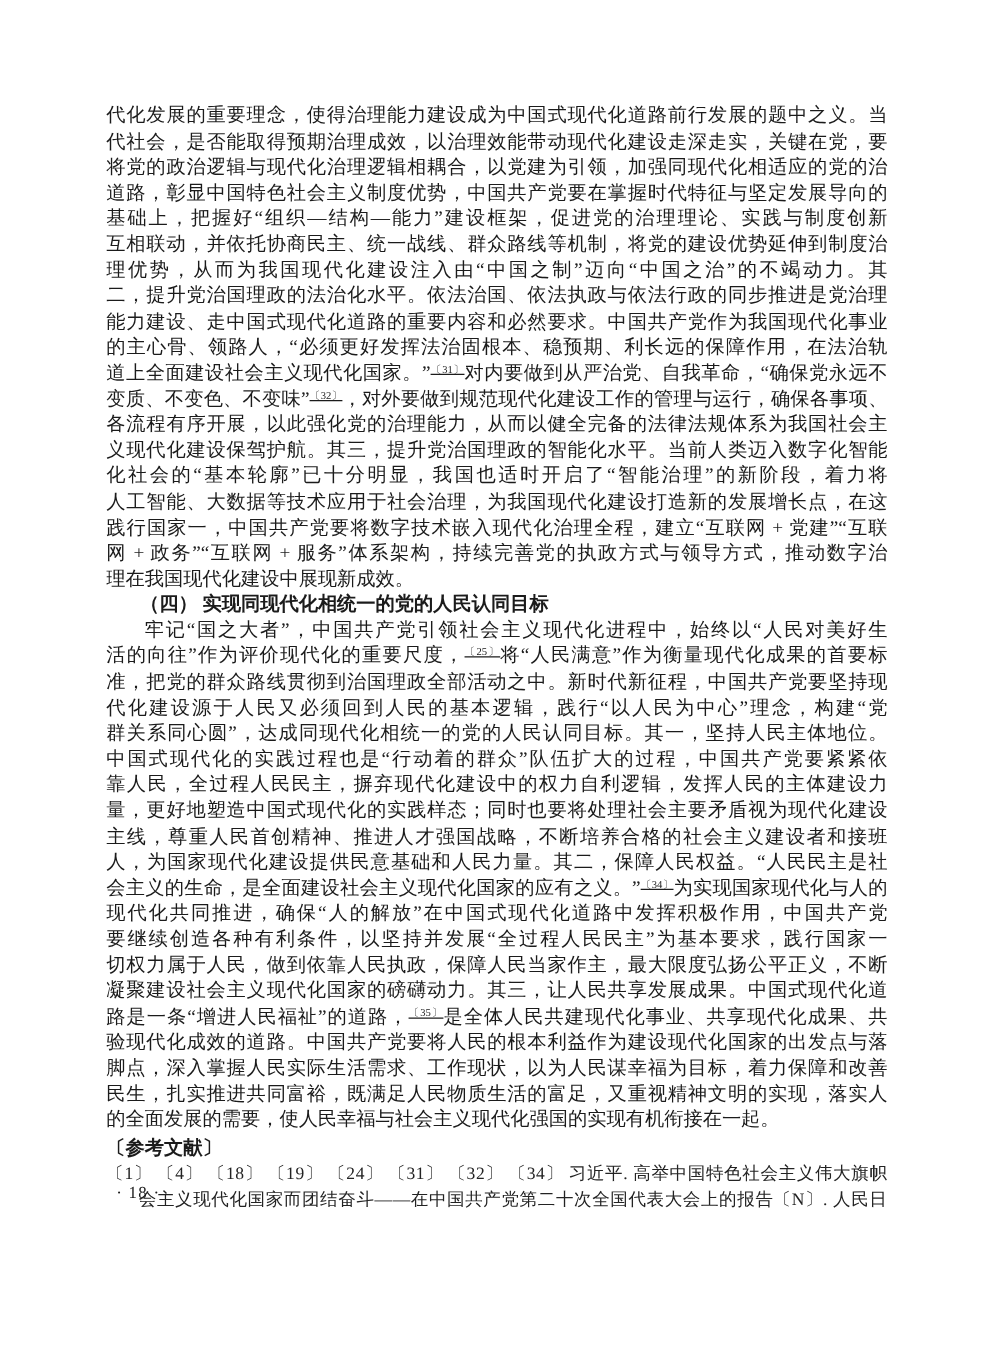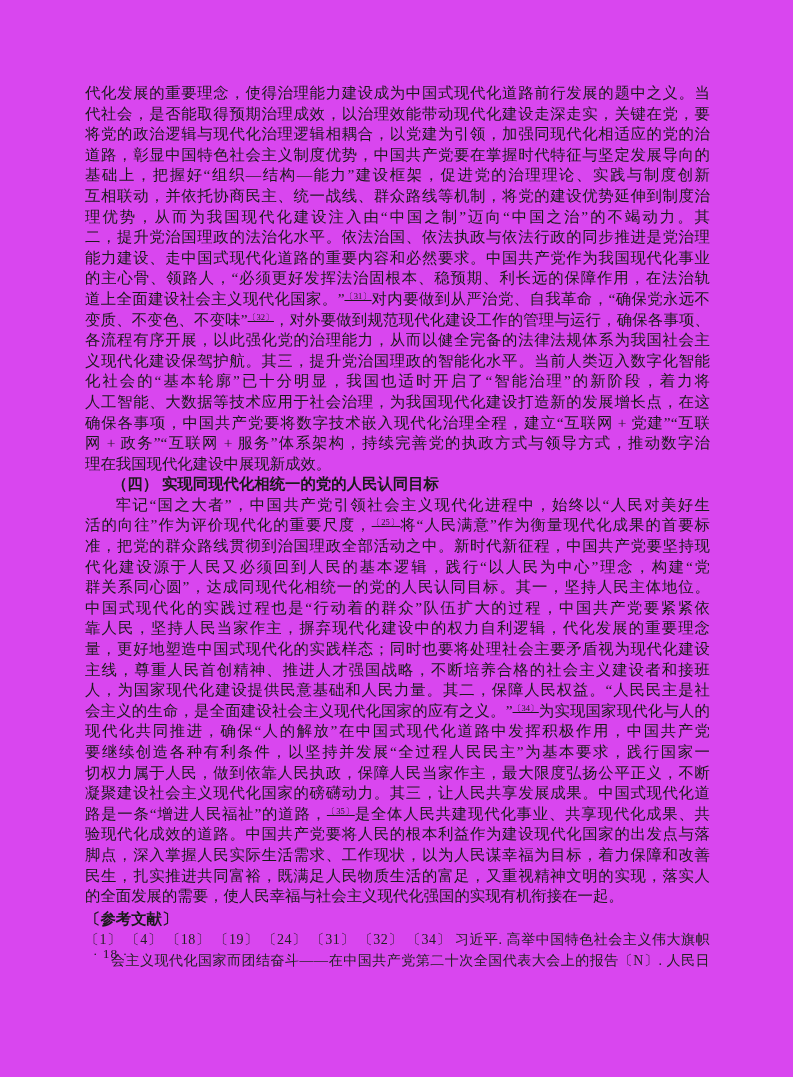--- a/index.html
+++ b/index.html
@@ -1,20 +1,20 @@
 <!DOCTYPE html>
 <html><head>
 <meta charset="utf-8">
 <style>
   html, body { margin: 0; padding: 0; background: #e8e8e8; }
   .page {
     position: relative;
     width: 793px;
     height: 1077px;
-    background: #d946ef;
+    background: #ffffff;
     overflow: hidden;
     font-family: "Liberation Serif", "DejaVu Serif", serif;
     color: #1b1b1b;
   }
   .text-block {
     position: absolute;
     left: 85px;
     top: 83px;
     width: 625px;
   }
@@ -86,33 +86,33 @@
         <div class="tline">理优势，从而为我国现代化建设注入由“中国之制”迈向“中国之治”的不竭动力。其</div>
         <div class="tline">二，提升党治国理政的法治化水平。依法治国、依法执政与依法行政的同步推进是党治理</div>
         <div class="tline">能力建设、走中国式现代化道路的重要内容和必然要求。中国共产党作为我国现代化事业</div>
         <div class="tline">的主心骨、领路人，“必须更好发挥法治固根本、稳预期、利长远的保障作用，在法治轨</div>
         <div class="tline">道上全面建设社会主义现代化国家。”<sup class="cite">〔31〕</sup>对内要做到从严治党、自我革命，“确保党永远不</div>
         <div class="tline">变质、不变色、不变味”<sup class="cite">〔32〕</sup>，对外要做到规范现代化建设工作的管理与运行，确保各事项、</div>
         <div class="tline">各流程有序开展，以此强化党的治理能力，从而以健全完备的法律法规体系为我国社会主</div>
         <div class="tline">义现代化建设保驾护航。其三，提升党治国理政的智能化水平。当前人类迈入数字化智能</div>
         <div class="tline">化社会的“基本轮廓”已十分明显，我国也适时开启了“智能治理”的新阶段，着力将</div>
         <div class="tline">人工智能、大数据等技术应用于社会治理，为我国现代化建设打造新的发展增长点，在这</div>
-        <div class="tline">确保各事项，中国共产党要将数字技术嵌入现代化治理全程，建立“互联网 + 党建”“互联</div>
+        <div class="tline">践行国家一，中国共产党要将数字技术嵌入现代化治理全程，建立“互联网 + 党建”“互联</div>
         <div class="tline">网 + 政务”“互联网 + 服务”体系架构，持续完善党的执政方式与领导方式，推动数字治</div>
         <div class="tline end">理在我国现代化建设中展现新成效。</div>
       </div>
     <div class="h-line">（四） 实现同现代化相统一的党的人民认同目标</div>
     <div>
         <div class="tline ind">牢记“国之大者”，中国共产党引领社会主义现代化进程中，始终以“人民对美好生</div>
         <div class="tline">活的向往”作为评价现代化的重要尺度，<sup class="cite">〔25〕</sup>将“人民满意”作为衡量现代化成果的首要标</div>
         <div class="tline">准，把党的群众路线贯彻到治国理政全部活动之中。新时代新征程，中国共产党要坚持现</div>
         <div class="tline">代化建设源于人民又必须回到人民的基本逻辑，践行“以人民为中心”理念，构建“党</div>
         <div class="tline">群关系同心圆”，达成同现代化相统一的党的人民认同目标。其一，坚持人民主体地位。</div>
         <div class="tline">中国式现代化的实践过程也是“行动着的群众”队伍扩大的过程，中国共产党要紧紧依</div>
-        <div class="tline">靠人民，坚持人民当家作主，摒弃现代化建设中的权力自利逻辑，代化发展的重要理念</div>
+        <div class="tline">靠人民，全过程人民民主，摒弃现代化建设中的权力自利逻辑，发挥人民的主体建设力</div>
         <div class="tline">量，更好地塑造中国式现代化的实践样态；同时也要将处理社会主要矛盾视为现代化建设</div>
         <div class="tline">主线，尊重人民首创精神、推进人才强国战略，不断培养合格的社会主义建设者和接班</div>
         <div class="tline">人，为国家现代化建设提供民意基础和人民力量。其二，保障人民权益。“人民民主是社</div>
         <div class="tline">会主义的生命，是全面建设社会主义现代化国家的应有之义。”<sup class="cite">〔34〕</sup>为实现国家现代化与人的</div>
         <div class="tline">现代化共同推进，确保“人的解放”在中国式现代化道路中发挥积极作用，中国共产党</div>
         <div class="tline">要继续创造各种有利条件，以坚持并发展“全过程人民民主”为基本要求，践行国家一</div>
         <div class="tline">切权力属于人民，做到依靠人民执政，保障人民当家作主，最大限度弘扬公平正义，不断</div>
         <div class="tline">凝聚建设社会主义现代化国家的磅礴动力。其三，让人民共享发展成果。中国式现代化道</div>
         <div class="tline">路是一条“增进人民福祉”的道路，<sup class="cite">〔35〕</sup>是全体人民共建现代化事业、共享现代化成果、共</div>
         <div class="tline">验现代化成效的道路。中国共产党要将人民的根本利益作为建设现代化国家的出发点与落</div>

